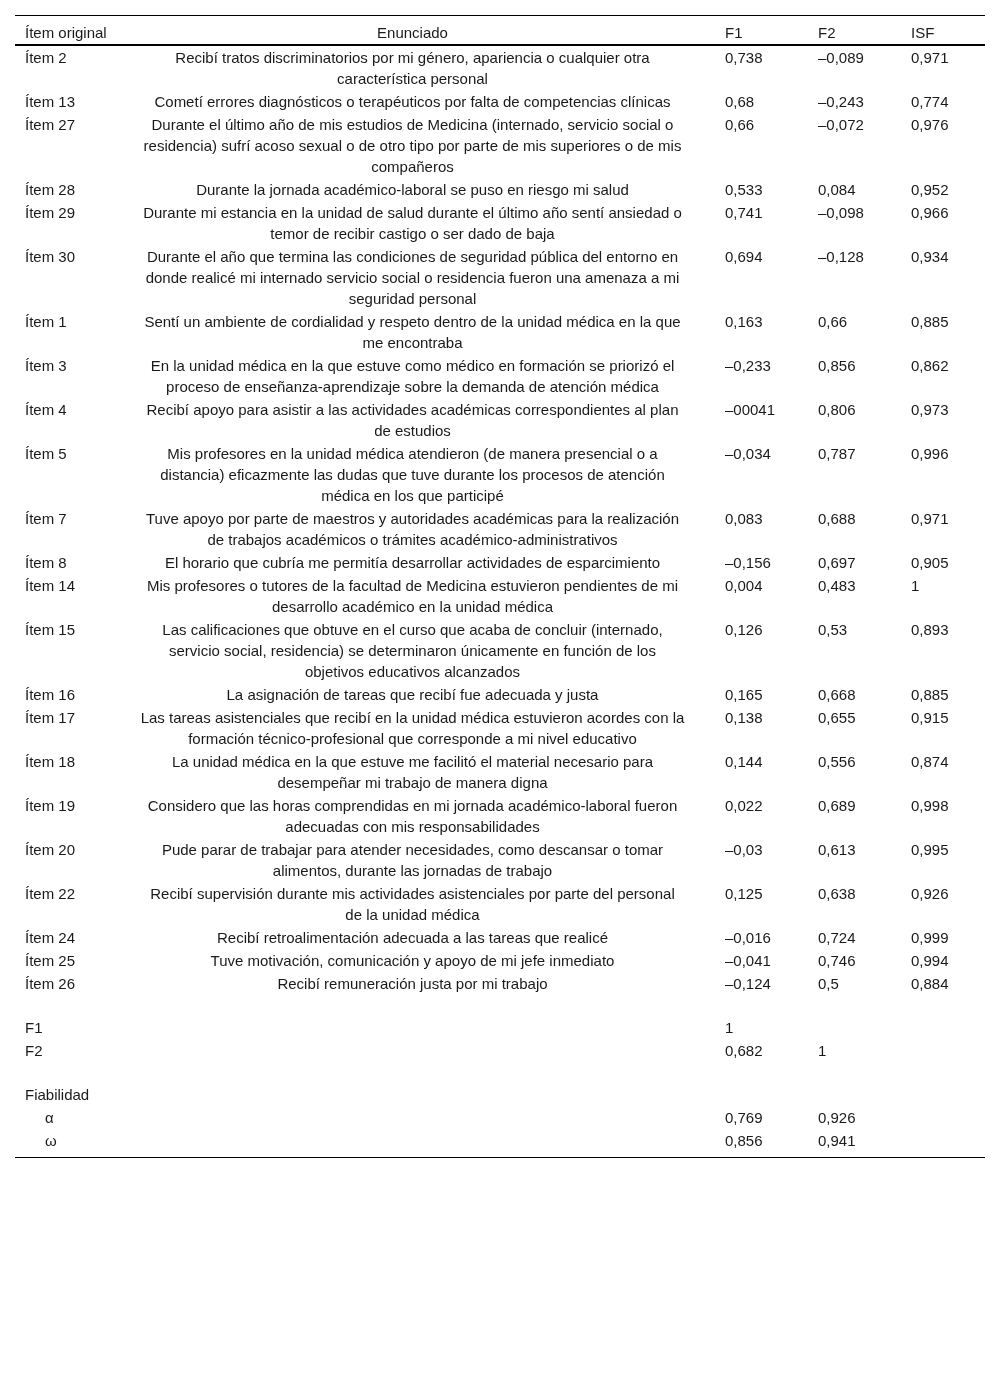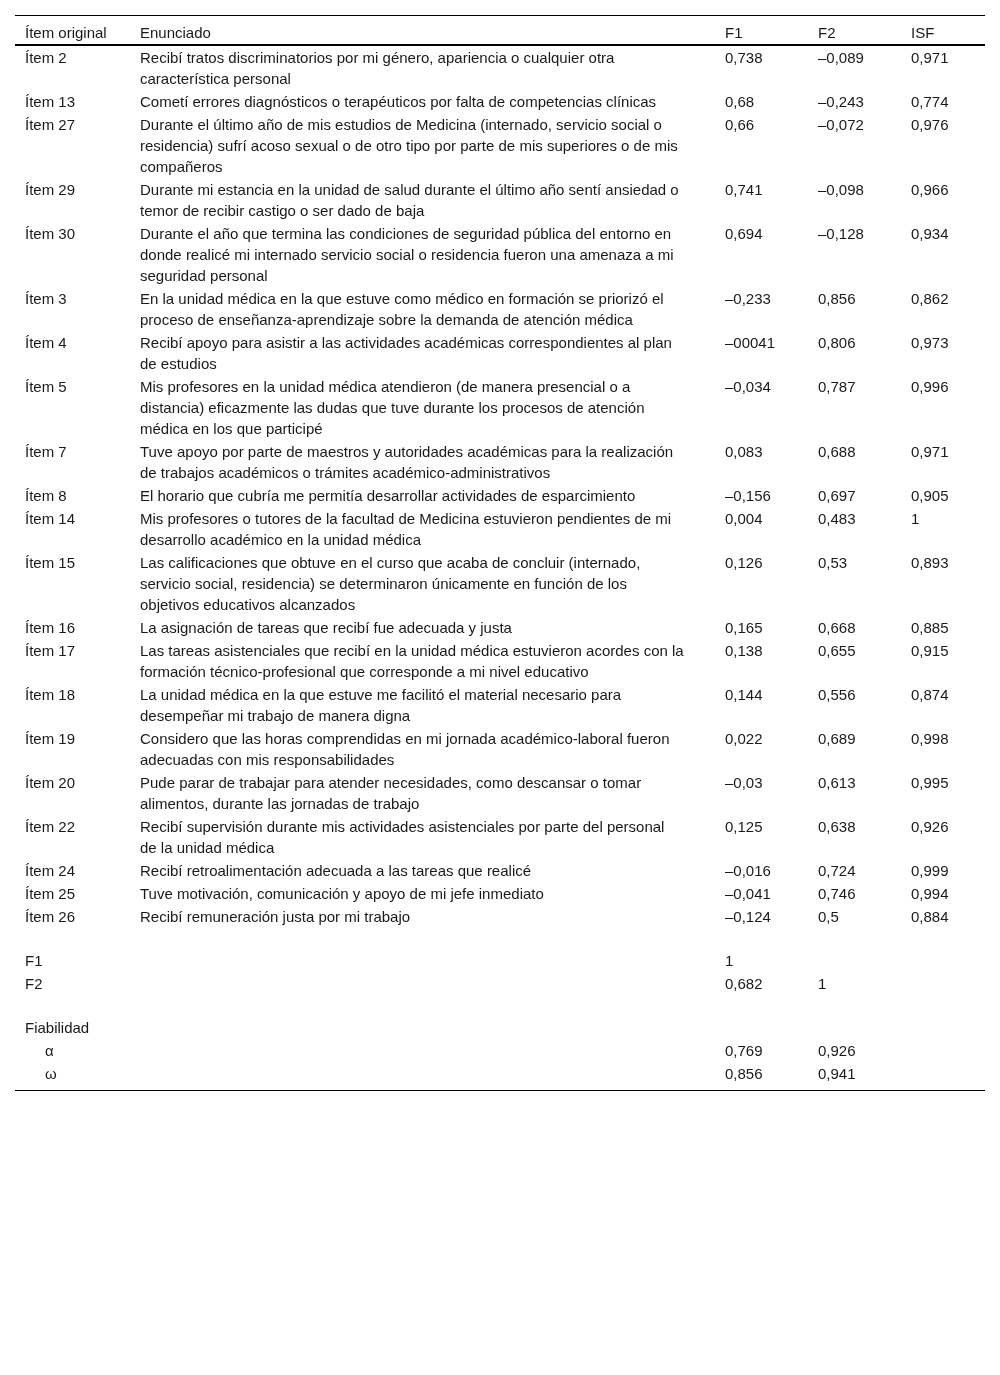--- a/index.html
+++ b/index.html
@@ -29,21 +29,21 @@
     col.c-text { width: 585px; }
     col.c-f1 { width: 93px; }
     col.c-f2 { width: 93px; }
     col.c-isf { width: 84px; }
     th, td {
       text-align: left;
       vertical-align: top;
       font-weight: normal;
       padding: 1px 0 1px 10px;
     }
-    td.text, th.text { padding-right: 30px; }
+    td.text, th.text { padding-right: 30px; text-align: center; }
     thead th {
       padding-top: 6px;
       border-bottom: 2px solid #000;
     }
     tbody tr.first td { }
     tr.spacer td { height: 21px; padding: 0; }
     td.indent { padding-left: 30px; }
     tr.last td { padding-bottom: 6px; }
   </style>
 </head>
@@ -83,34 +83,48 @@
           <td>0,774</td>
         </tr>
         <tr>
           <td>Ítem 27</td>
           <td class="text">Durante el último año de mis estudios de Medicina (internado, servicio social o residencia) sufrí acoso sexual o de otro tipo por parte de mis superiores o de mis compañeros</td>
           <td>0,66</td>
           <td>–0,072</td>
           <td>0,976</td>
         </tr>
         <tr>
+          <td>Ítem 28</td>
+          <td class="text">Durante la jornada académico-laboral se puso en riesgo mi salud</td>
+          <td>0,533</td>
+          <td>0,084</td>
+          <td>0,952</td>
+        </tr>
+        <tr>
           <td>Ítem 29</td>
           <td class="text">Durante mi estancia en la unidad de salud durante el último año sentí ansiedad o temor de recibir castigo o ser dado de baja</td>
           <td>0,741</td>
           <td>–0,098</td>
           <td>0,966</td>
         </tr>
         <tr>
           <td>Ítem 30</td>
           <td class="text">Durante el año que termina las condiciones de seguridad pública del entorno en donde realicé mi internado servicio social o residencia fueron una amenaza a mi seguridad personal</td>
           <td>0,694</td>
           <td>–0,128</td>
           <td>0,934</td>
         </tr>
         <tr>
+          <td>Ítem 1</td>
+          <td class="text">Sentí un ambiente de cordialidad y respeto dentro de la unidad médica en la que me encontraba</td>
+          <td>0,163</td>
+          <td>0,66</td>
+          <td>0,885</td>
+        </tr>
+        <tr>
           <td>Ítem 3</td>
           <td class="text">En la unidad médica en la que estuve como médico en formación se priorizó el proceso de enseñanza-aprendizaje sobre la demanda de atención médica</td>
           <td>–0,233</td>
           <td>0,856</td>
           <td>0,862</td>
         </tr>
         <tr>
           <td>Ítem 4</td>
           <td class="text">Recibí apoyo para asistir a las actividades académicas correspondientes al plan de estudios</td>
           <td>–00041</td>

